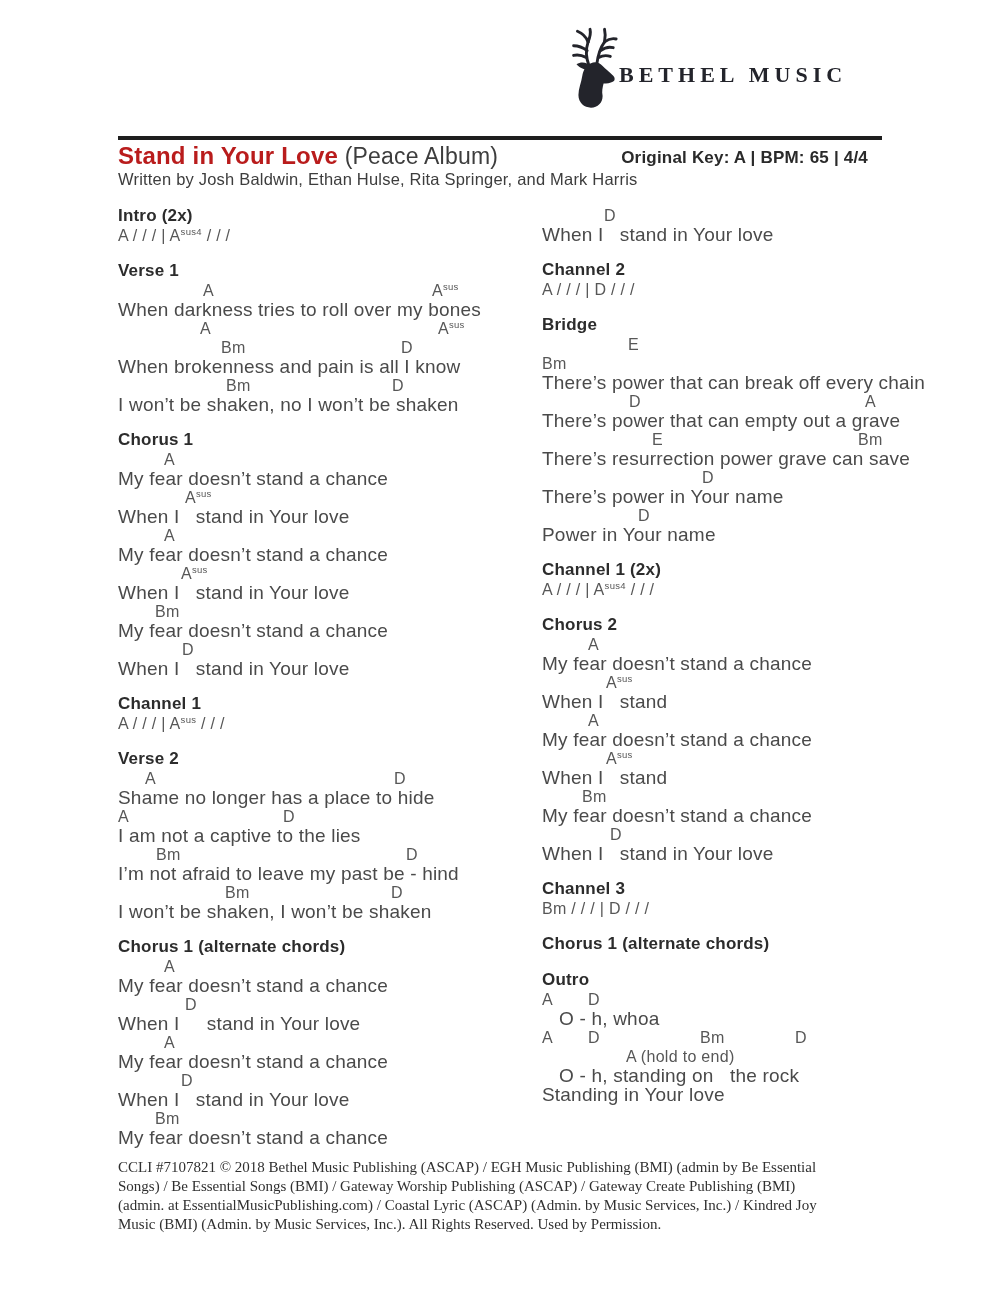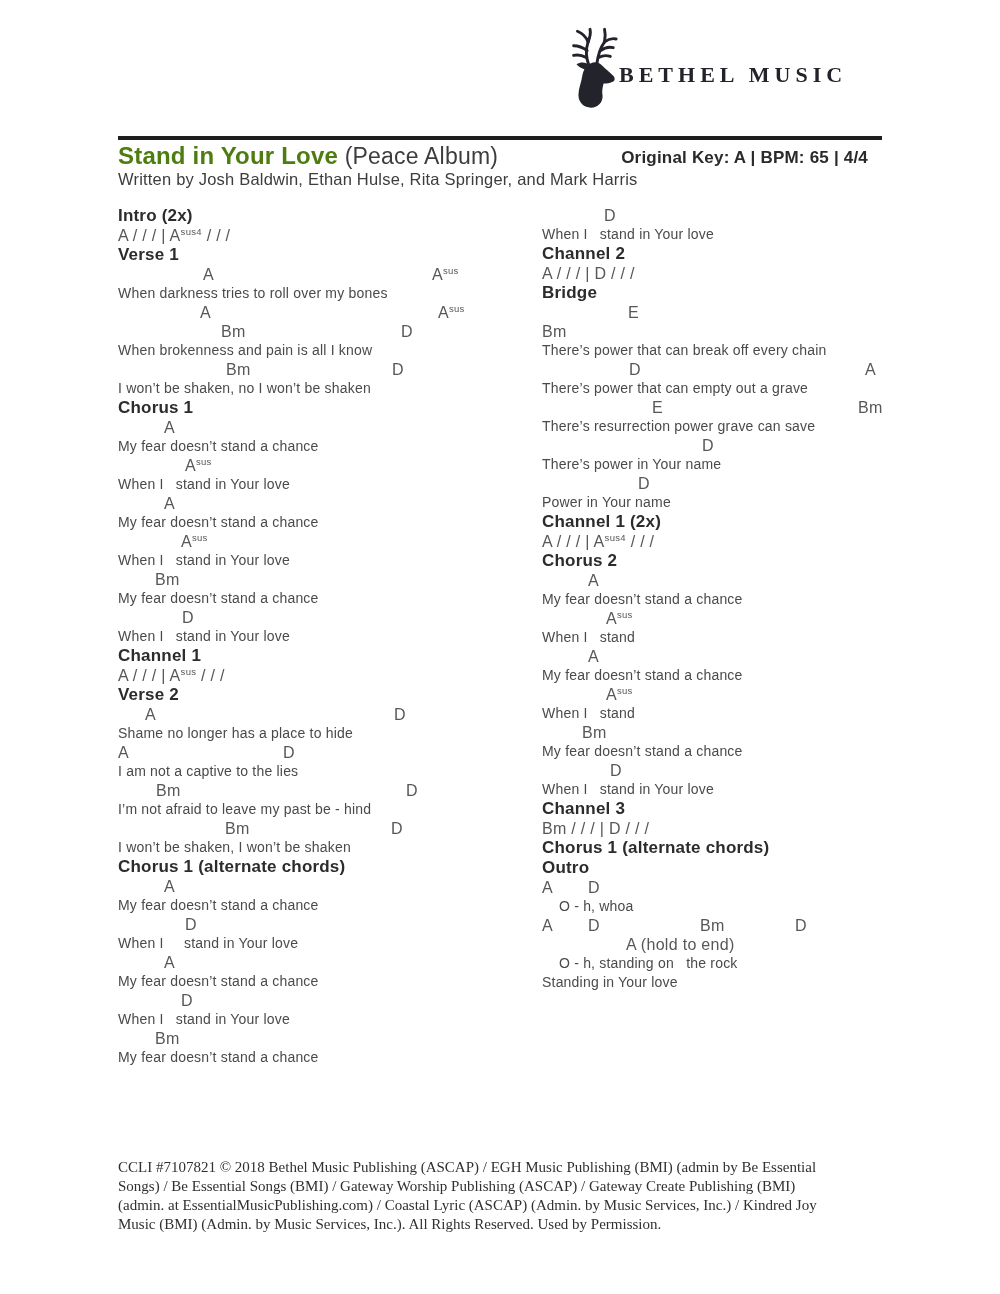--- a/index.html
+++ b/index.html
@@ -5,35 +5,35 @@
   html,body{margin:0;padding:0;background:#ffffff;}
   .page{position:relative;width:1000px;height:1294px;background:#ffffff;overflow:hidden;
         font-family:"Liberation Sans",sans-serif;}
 
   
   .logo-deer{position:absolute;left:562px;top:26px;width:58px;height:84px;}
   .logo-text{position:absolute;left:619px;top:62px;font-family:"Liberation Serif",serif;
              font-weight:700;font-size:22px;letter-spacing:5px;color:#23242b;white-space:pre;}
   .rule{position:absolute;left:118px;top:136px;width:764px;height:4px;background:#1e1e1e;}
   .title-row{position:absolute;left:118px;top:142px;white-space:pre;}
-  .title{font-size:24px;font-weight:700;color:#4d7c0f;letter-spacing:.2px;}
+  .title{font-size:24px;font-weight:700;color:#b91c1c;letter-spacing:.2px;}
   .album{font-size:23px;font-weight:400;color:#3d3d3d;letter-spacing:.2px;}
   .meta{position:absolute;left:104px;top:148px;width:764px;text-align:right;
         font-size:17px;font-weight:700;color:#2a2a2a;letter-spacing:.2px;}
   .credits{position:absolute;left:118px;top:170px;font-size:16.5px;color:#3d3d3d;letter-spacing:.2px;}
 
   
   .col{position:absolute;top:206px;}
   #col-left{left:118px;width:414px;}
   #col-right{left:542px;width:450px;}
-  .section + .section{margin-top:0;}
+  .section + .section{margin-top:16px;}
   .sec-heading{height:20px;line-height:20px;font-size:17px;font-weight:700;color:#2c2c2c;
                letter-spacing:.2px;white-space:pre;}
   .line{position:relative;height:19px;line-height:19px;white-space:pre;}
-  .lyric-line{font-size:14px;color:#4a4a4a;letter-spacing:.2px;}
+  .lyric-line{font-size:19px;color:#4a4a4a;letter-spacing:.2px;}
   .chord-line,.run-line{font-size:16px;color:#575757;letter-spacing:.3px;}
   .chord{position:absolute;top:0;}
   .sup{font-size:9.5px;position:relative;top:-6px;letter-spacing:.3px;}
 
   
   .footer{position:absolute;left:118px;top:1158px;width:760px;
           font-family:"Liberation Serif",serif;font-size:15px;color:#303030;}
   .footer-line{height:19px;line-height:19px;white-space:pre;}
 </style>
 </head>

